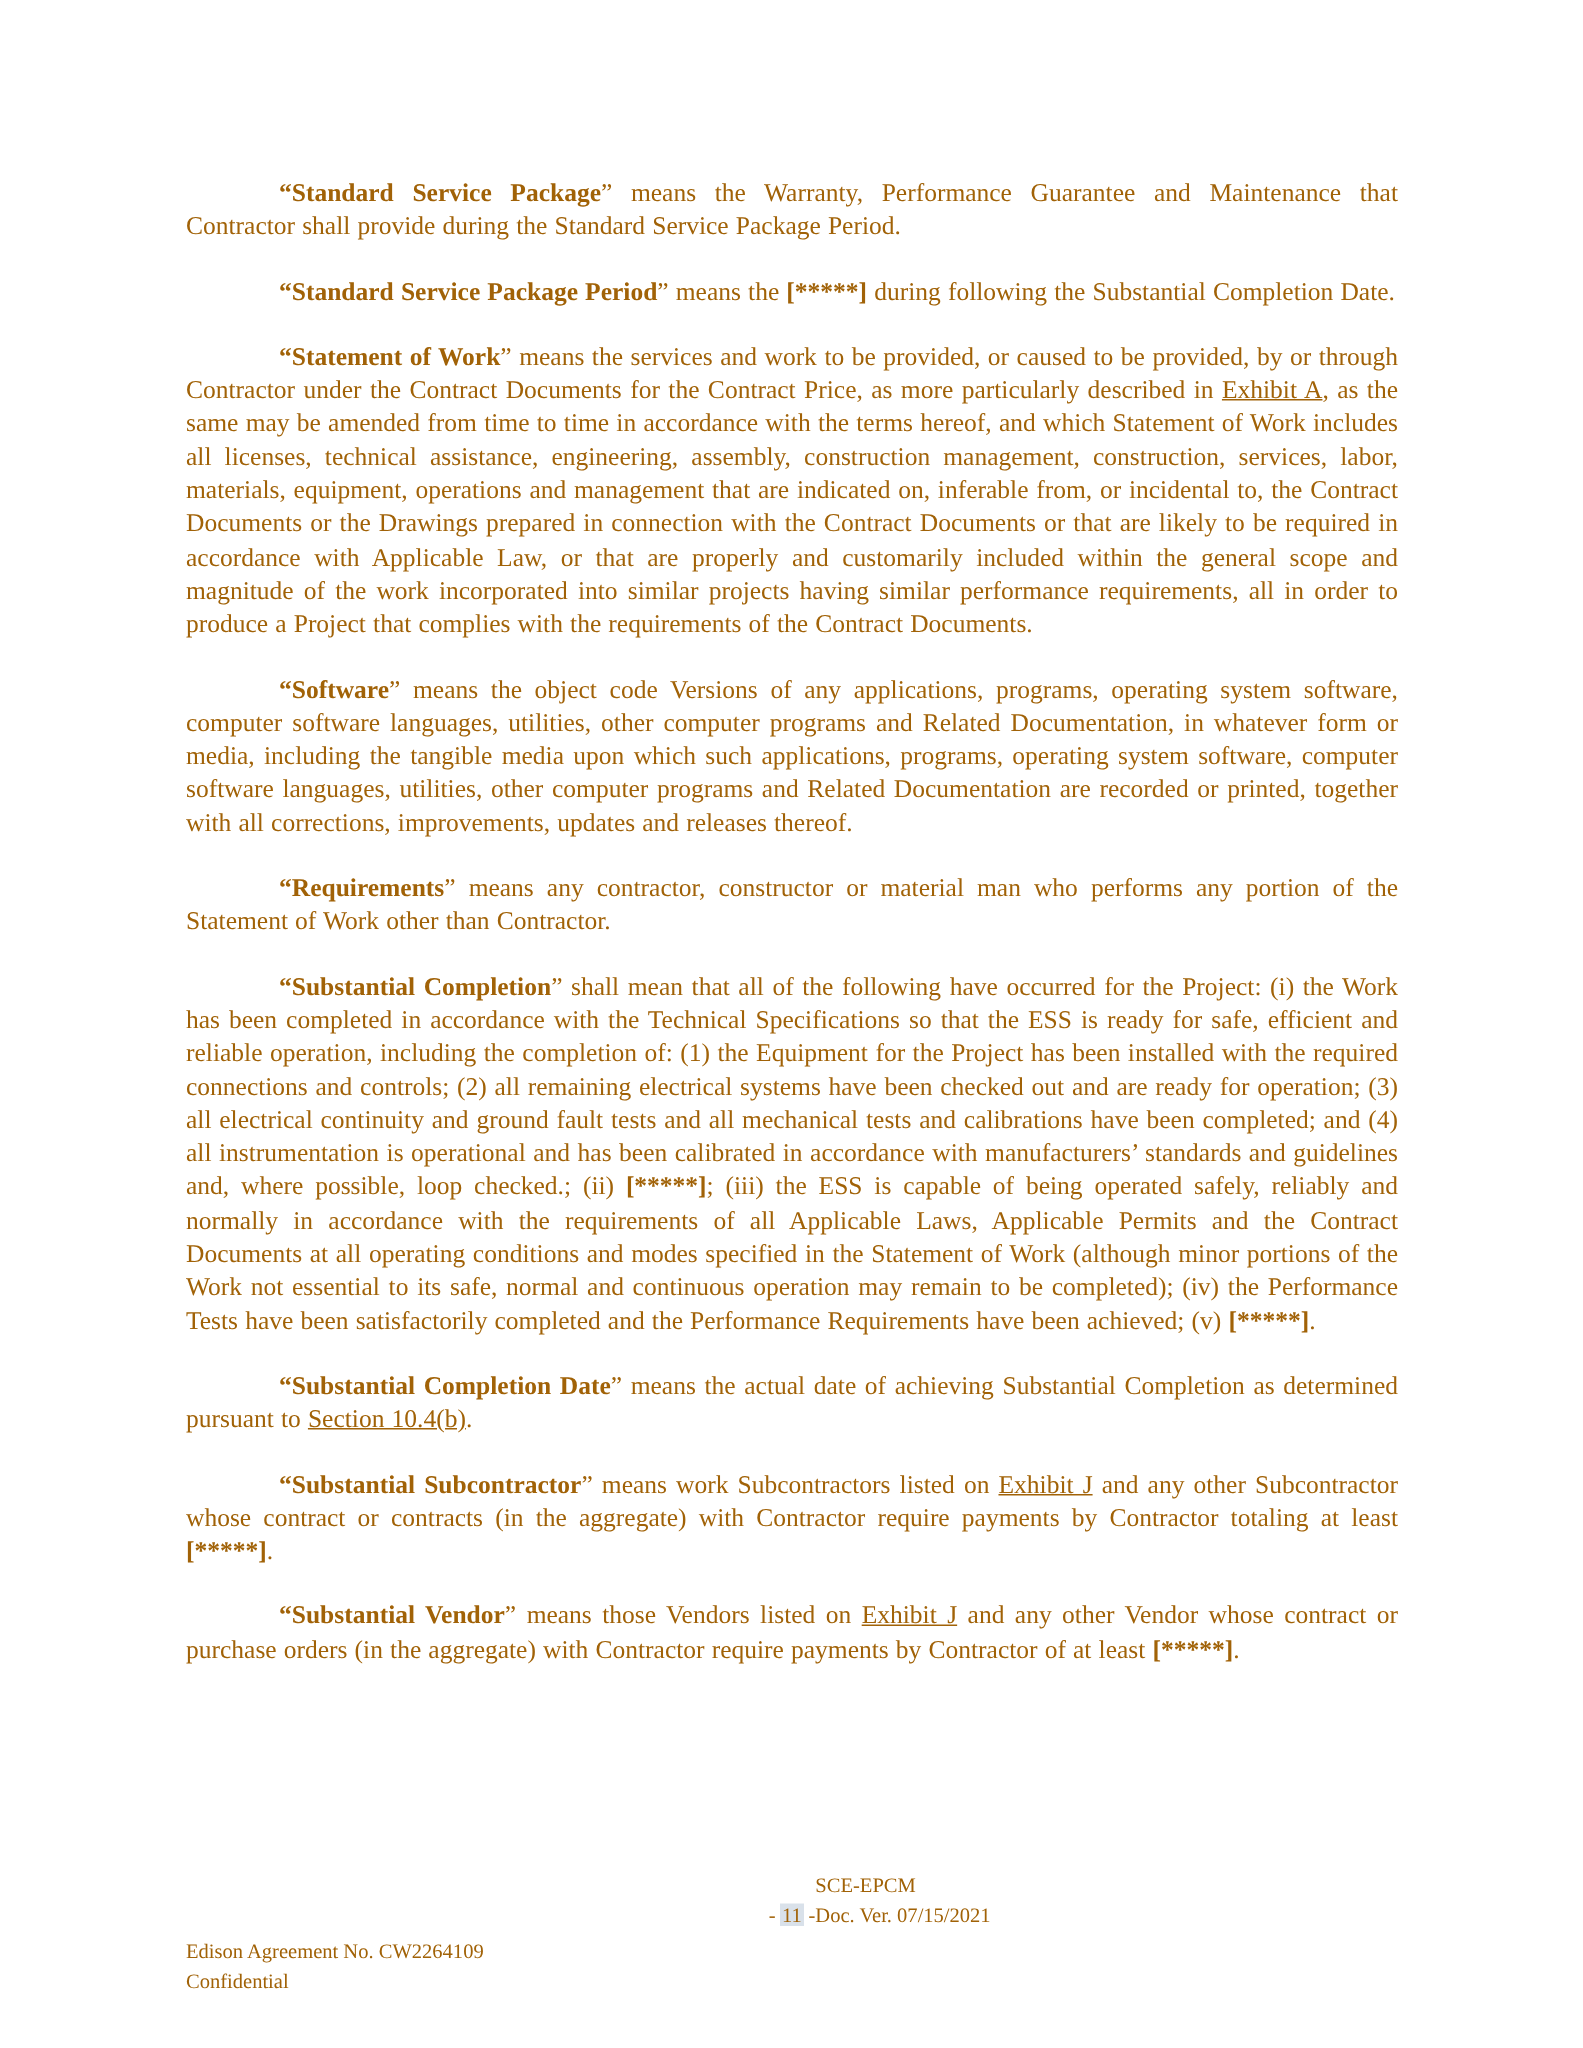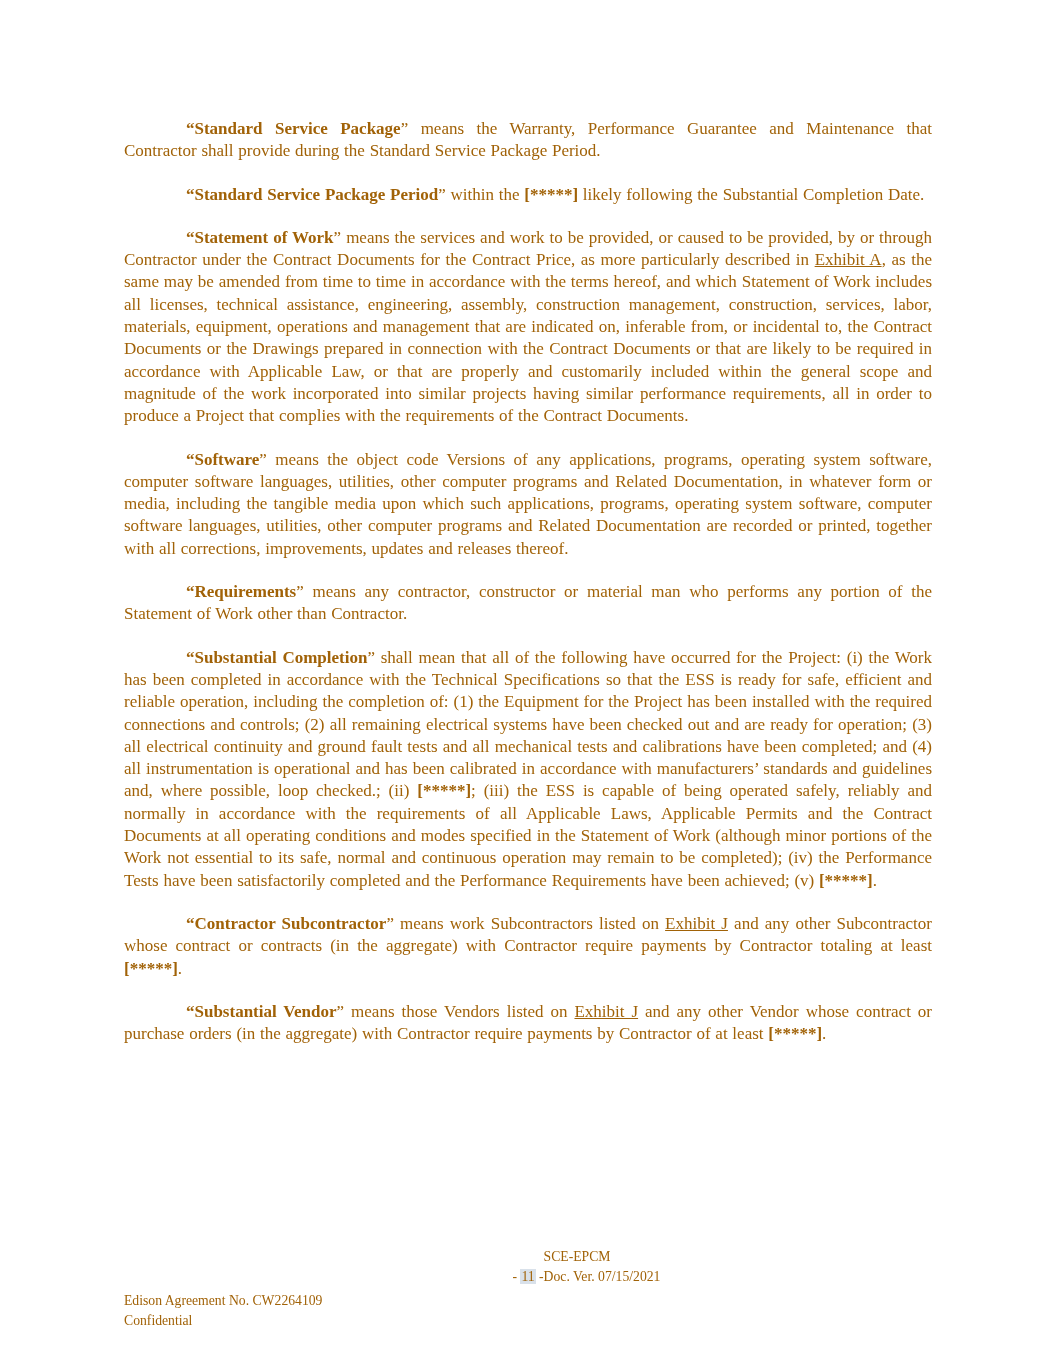--- a/index.html
+++ b/index.html
@@ -51,26 +51,27 @@
     padding: 0 1px;
   }
 </style>
 </head>
 <body>
 
 <div class="page" style="background: rgb(255, 255, 255); color: #a16207;">
 
   <div class="content">
       <p class="para"><span class="b">“Standard Service Package</span><span>” means the Warranty, Performance Guarantee and Maintenance that Contractor shall provide during the Standard Service Package Period.</span></p>
-      <p class="para"><span class="b">“Standard Service Package Period</span><span>” within the </span><span class="b">[*****]</span><span> likely following the Substantial Completion Date.</span></p>
+      <p class="para"><span class="b">“Standard Service Package Period</span><span>” means the </span><span class="b">[*****]</span><span> during following the Substantial Completion Date.</span></p>
       <p class="para"><span class="b">“Statement of Work</span><span>” means the services and work to be provided, or caused to be provided, by or through Contractor under the Contract Documents for the Contract Price, as more particularly described in </span><span class="u">Exhibit A</span><span>, as the same may be amended from time to time in accordance with the terms hereof, and which Statement of Work includes all licenses, technical assistance, engineering, assembly, construction management, construction, services, labor, materials, equipment, operations and management that are indicated on, inferable from, or incidental to, the Contract Documents or the Drawings prepared in connection with the Contract Documents or that are likely to be required in accordance with Applicable Law, or that are properly and customarily included within the general scope and magnitude of the work incorporated into similar projects having similar performance requirements, all in order to produce a Project that complies with the requirements of the Contract Documents.</span></p>
       <p class="para"><span class="b">“Software</span><span>” means the object code Versions of any applications, programs, operating system software, computer software languages, utilities, other computer programs and Related Documentation, in whatever form or media, including the tangible media upon which such applications, programs, operating system software, computer software languages, utilities, other computer programs and Related Documentation are recorded or printed, together with all corrections, improvements, updates and releases thereof.</span></p>
       <p class="para"><span class="b">“Requirements</span><span>” means any contractor, constructor or material man who performs any portion of the Statement of Work other than Contractor.</span></p>
       <p class="para"><span class="b">“Substantial Completion</span><span>” shall mean that all of the following have occurred for the Project: (i) the Work has been completed in accordance with the Technical Specifications so that the ESS is ready for safe, efficient and reliable operation, including the completion of: (1) the Equipment for the Project has been installed with the required connections and controls; (2) all remaining electrical systems have been checked out and are ready for operation; (3) all electrical continuity and ground fault tests and all mechanical tests and calibrations have been completed; and (4) all instrumentation is operational and has been calibrated in accordance with manufacturers’ standards and guidelines and, where possible, loop checked.; (ii) </span><span class="b">[*****]</span><span>; (iii) the ESS is capable of being operated safely, reliably and normally in accordance with the requirements of all Applicable Laws, Applicable Permits and the Contract Documents at all operating conditions and modes specified in the Statement of Work (although minor portions of the Work not essential to its safe, normal and continuous operation may remain to be completed); (iv) the Performance Tests have been satisfactorily completed and the Performance Requirements have been achieved; (v) </span><span class="b">[*****]</span><span>.</span></p>
-      <p class="para"><span class="b">“Contractor Subcontractor</span><span>” means work Subcontractors listed on </span><span class="u">Exhibit J</span><span> and any other Subcontractor whose contract or contracts (in the aggregate) with Contractor require payments by Contractor totaling at least </span><span class="b">[*****]</span><span>.</span></p>
+      <p class="para"><span class="b">“Substantial Completion Date</span><span>” means the actual date of achieving Substantial Completion as determined pursuant to </span><span class="u">Section 10.4(b)</span><span>.</span></p>
+      <p class="para"><span class="b">“Substantial Subcontractor</span><span>” means work Subcontractors listed on </span><span class="u">Exhibit J</span><span> and any other Subcontractor whose contract or contracts (in the aggregate) with Contractor require payments by Contractor totaling at least </span><span class="b">[*****]</span><span>.</span></p>
       <p class="para"><span class="b">“Substantial Vendor</span><span>” means those Vendors listed on </span><span class="u">Exhibit J</span><span> and any other Vendor whose contract or purchase orders (in the aggregate) with Contractor require payments by Contractor of at least </span><span class="b">[*****]</span><span>.</span></p>
     </div>
 
   <div class="footer">
     <div class="footer-left">
       <div>Edison Agreement No. CW2264109</div>
       <div>Confidential</div>
     </div>
     <div class="footer-center">
       <span>- </span><span class="pg-hl">11</span><span> -</span>

